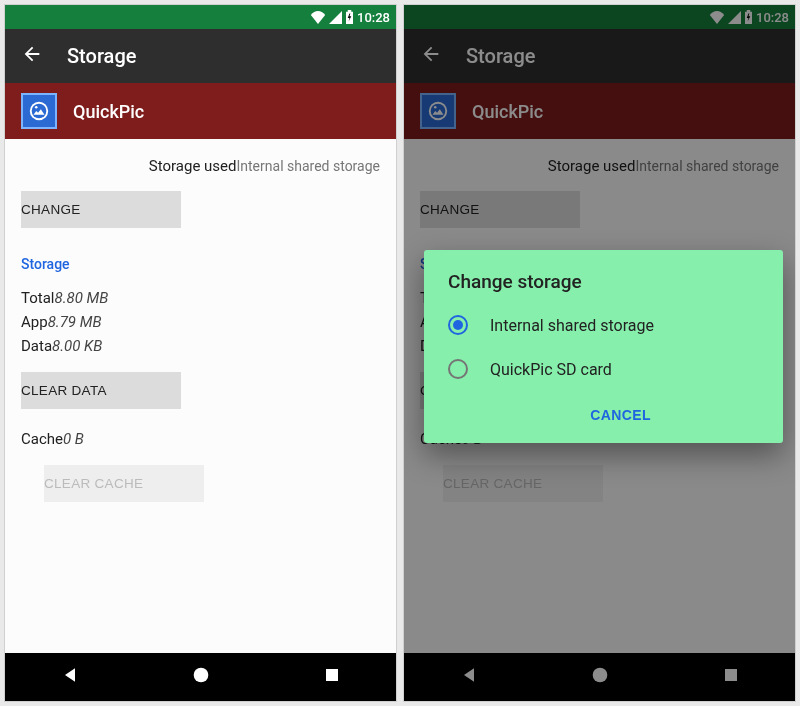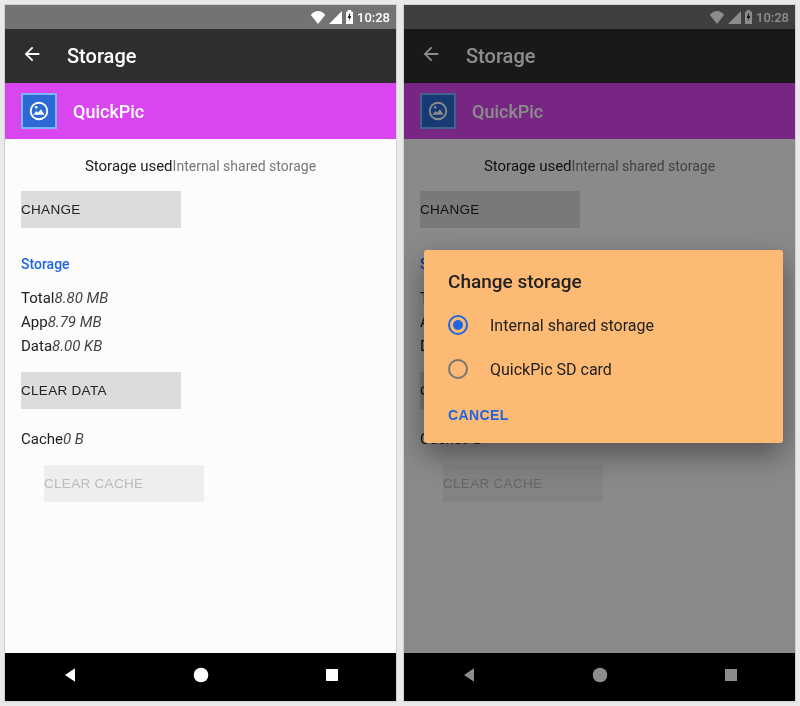--- a/index.html
+++ b/index.html
@@ -18,21 +18,21 @@
     background: #fff;
     position: relative;
     overflow: hidden;
     border: 1px solid #d0d0d0;
     display: flex;
     flex-direction: column;
   }
   
   .statusbar {
     height: 24px;
-    background: #737373;
+    background: #15803d;
     color: #fff;
     display: flex;
     justify-content: flex-end;
     align-items: center;
     padding: 0 6px;
     font-size: 13px;
     font-weight: 500;
     gap: 3px;
   }
   .icon-tri, .icon-wifi, .icon-batt {
@@ -49,21 +49,21 @@
     padding: 0 16px;
     gap: 24px;
   }
   .toolbar .title {
     font-size: 20px;
     font-weight: 500;
   }
   
   .approw {
     height: 56px;
-    background: #d946ef;
+    background: #7f1d1d;
     color: #fff;
     display: flex;
     align-items: center;
     padding: 0 16px;
     gap: 16px;
   }
   .appicon {
     width: 36px;
     height: 36px;
     background: #2b6ad3;
@@ -81,21 +81,21 @@
   .content {
     flex: 1;
     background: #fcfcfc;
     padding: 16px;
     color: #212121;
     font-size: 15px;
     position: relative;
   }
   .line {
     display: flex;
-    justify-content: center;
+    justify-content: flex-end;
     align-items: baseline;
     padding: 2px 0;
   }
   .muted { color: #777; font-size: 14px; }
   .section-header {
     color: #2065e0;
     font-size: 14px;
     font-weight: 500;
     margin-top: 28px;
     margin-bottom: 14px;
@@ -141,21 +141,21 @@
     position: absolute;
     inset: 0;
     background: rgba(0,0,0,0.45);
     z-index: 5;
   }
   .dialog {
     position: absolute;
     left: 20px;
     right: 12px;
     top: 245px;
-    background: #fdba74;
+    background: #86efac;
     border-radius: 3px;
     box-shadow: 0 12px 30px rgba(0,0,0,0.4);
     z-index: 10;
     padding: 20px 0 6px 0;
   }
   .dialog-title {
     font-size: 19px;
     font-weight: 500;
     color: #222;
     padding: 0 24px 10px 24px;
@@ -182,22 +182,23 @@
   .radio.checked::after {
     content: "";
     position: absolute;
     width: 10px; height: 10px;
     background: #2065e0;
     border-radius: 50%;
     top: 3px; left: 3px;
   }
   .dialog-actions {
     display: flex;
-    justify-content: flex-start;
-    padding: 8px 12px 6px 12px;
+    justify-content: center;
+    padding: 8px 12px 6px 0;
+    margin-left: 46px;
   }
   .text-btn {
     color: #2065e0;
     font-size: 14px;
     font-weight: 600;
     letter-spacing: 0.4px;
     padding: 8px 12px;
     background: none;
     border: none;
     cursor: pointer;

